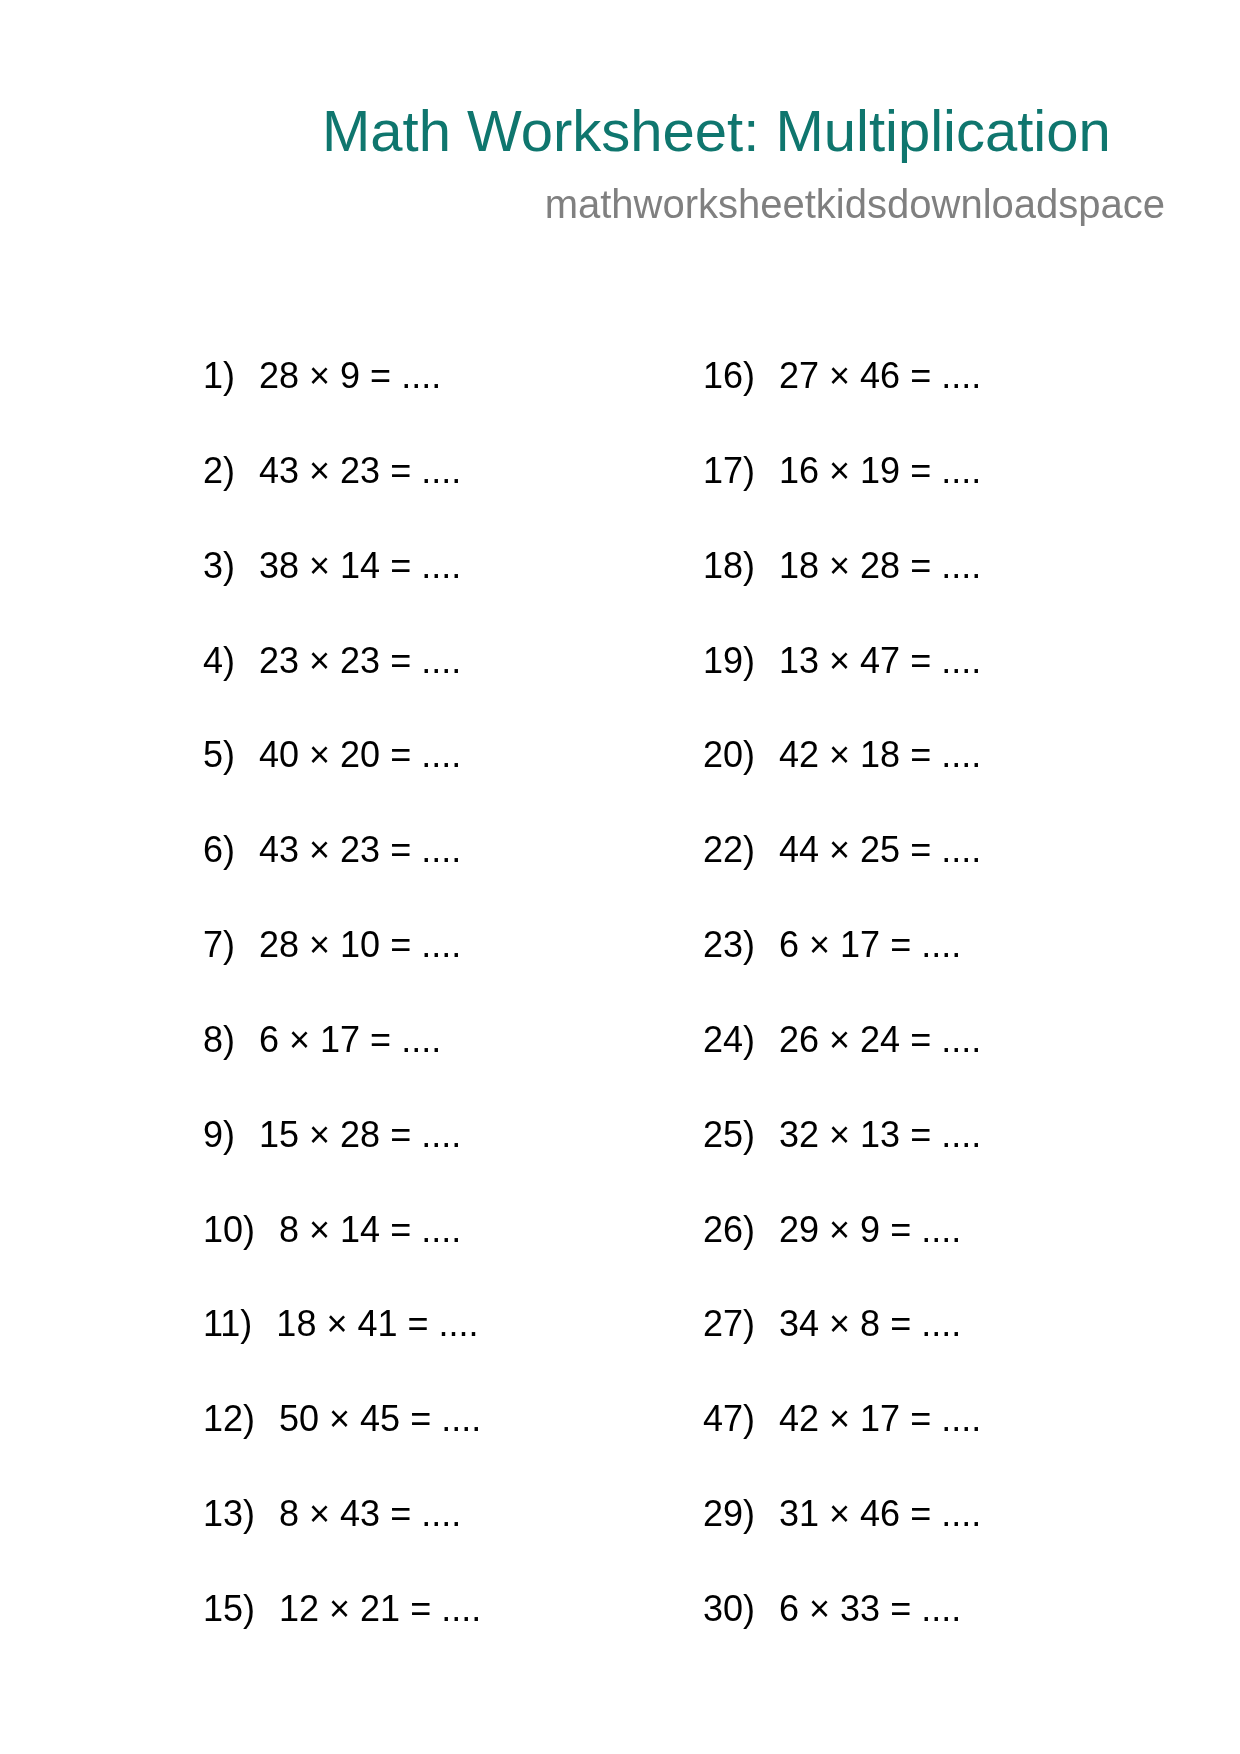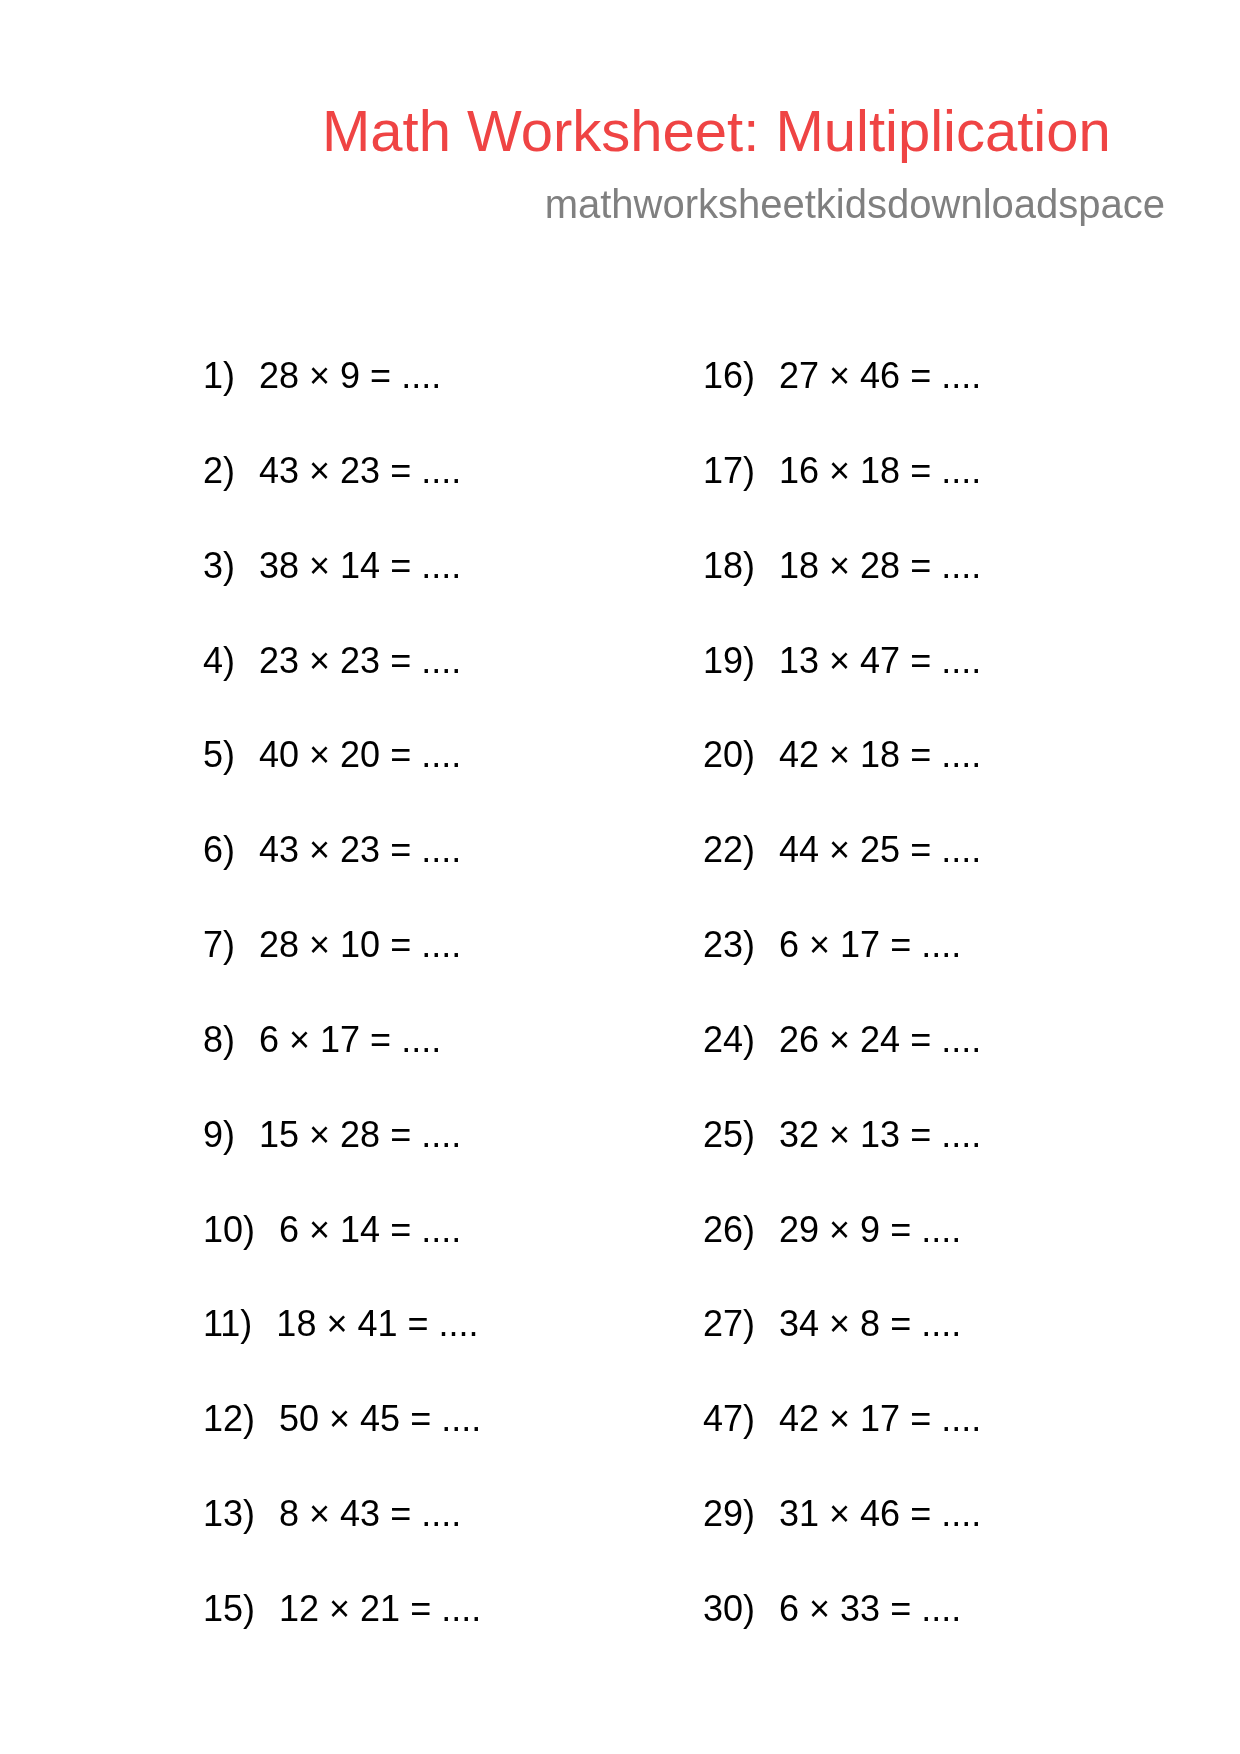--- a/index.html
+++ b/index.html
@@ -15,21 +15,21 @@
       font-family: "Liberation Sans", sans-serif;
       color: #000000;
     }
     .title {
       position: absolute;
       left: 322px;
       top: 98px;
       font-size: 58px;
       line-height: 66px;
       white-space: nowrap;
-      color: #ef4444;
+      color: #0f766e;
       margin: 0;
       font-weight: normal;
     }
     .subtitle {
       position: absolute;
       right: 75px;
       top: 180px;
       font-size: 40px;
       line-height: 48px;
       white-space: nowrap;
@@ -60,30 +60,30 @@
 <div class="column col-left">
   <div class="problem"><span class="num">1)</span><span class="gap"></span><span>28 × 9 = ....</span></div>
   <div class="problem"><span class="num">2)</span><span class="gap"></span><span>43 × 23 = ....</span></div>
   <div class="problem"><span class="num">3)</span><span class="gap"></span><span>38 × 14 = ....</span></div>
   <div class="problem"><span class="num">4)</span><span class="gap"></span><span>23 × 23 = ....</span></div>
   <div class="problem"><span class="num">5)</span><span class="gap"></span><span>40 × 20 = ....</span></div>
   <div class="problem"><span class="num">6)</span><span class="gap"></span><span>43 × 23 = ....</span></div>
   <div class="problem"><span class="num">7)</span><span class="gap"></span><span>28 × 10 = ....</span></div>
   <div class="problem"><span class="num">8)</span><span class="gap"></span><span>6 × 17 = ....</span></div>
   <div class="problem"><span class="num">9)</span><span class="gap"></span><span>15 × 28 = ....</span></div>
-  <div class="problem"><span class="num">10)</span><span class="gap"></span><span>6 × 14 = ....</span></div>
+  <div class="problem"><span class="num">10)</span><span class="gap"></span><span>8 × 14 = ....</span></div>
   <div class="problem"><span class="num">11)</span><span class="gap"></span><span>18 × 41 = ....</span></div>
   <div class="problem"><span class="num">12)</span><span class="gap"></span><span>50 × 45 = ....</span></div>
   <div class="problem"><span class="num">13)</span><span class="gap"></span><span>8 × 43 = ....</span></div>
   <div class="problem"><span class="num">15)</span><span class="gap"></span><span>12 × 21 = ....</span></div>
 </div>
 
 <div class="column col-right">
   <div class="problem"><span class="num">16)</span><span class="gap"></span><span>27 × 46 = ....</span></div>
-  <div class="problem"><span class="num">17)</span><span class="gap"></span><span>16 × 18 = ....</span></div>
+  <div class="problem"><span class="num">17)</span><span class="gap"></span><span>16 × 19 = ....</span></div>
   <div class="problem"><span class="num">18)</span><span class="gap"></span><span>18 × 28 = ....</span></div>
   <div class="problem"><span class="num">19)</span><span class="gap"></span><span>13 × 47 = ....</span></div>
   <div class="problem"><span class="num">20)</span><span class="gap"></span><span>42 × 18 = ....</span></div>
   <div class="problem"><span class="num">22)</span><span class="gap"></span><span>44 × 25 = ....</span></div>
   <div class="problem"><span class="num">23)</span><span class="gap"></span><span>6 × 17 = ....</span></div>
   <div class="problem"><span class="num">24)</span><span class="gap"></span><span>26 × 24 = ....</span></div>
   <div class="problem"><span class="num">25)</span><span class="gap"></span><span>32 × 13 = ....</span></div>
   <div class="problem"><span class="num">26)</span><span class="gap"></span><span>29 × 9 = ....</span></div>
   <div class="problem"><span class="num">27)</span><span class="gap"></span><span>34 × 8 = ....</span></div>
   <div class="problem"><span class="num">47)</span><span class="gap"></span><span>42 × 17 = ....</span></div>

